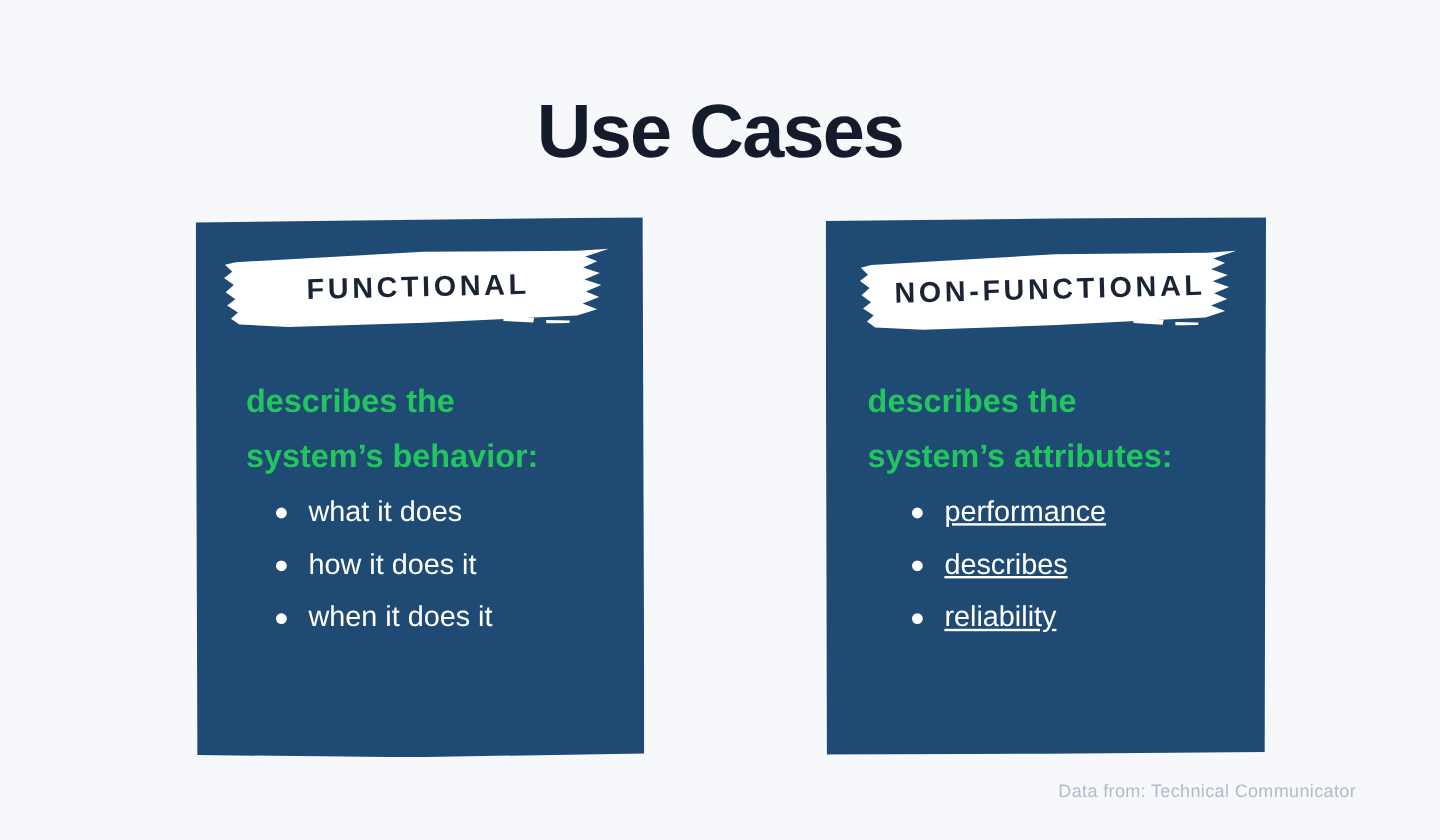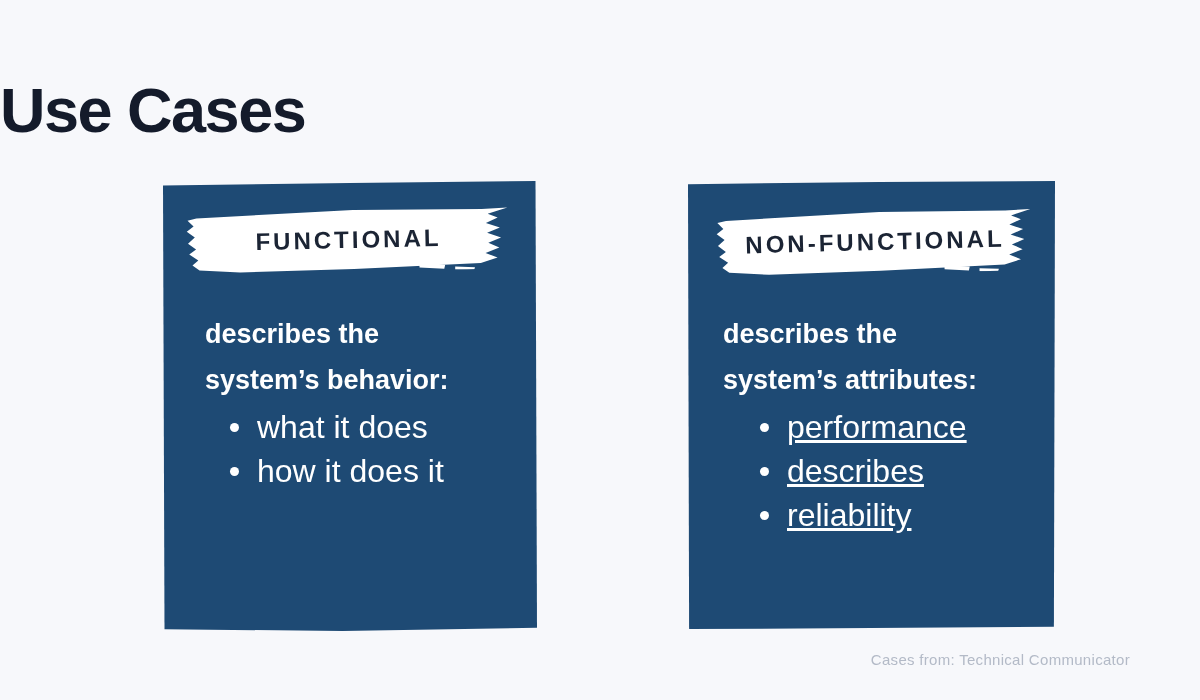--- a/index.html
+++ b/index.html
@@ -11,21 +11,21 @@
     background: #f7f8fb;
     font-family: "Liberation Sans", sans-serif;
     overflow: hidden;
   }
 
   .title {
     position: absolute;
     top: 74px;
     left: 0;
     width: 100%;
-    text-align: left;
+    text-align: center;
     font-size: 63px;
     font-weight: 700;
     letter-spacing: -1.5px;
     color: #141b2b;
   }
 
   .panel {
     position: absolute;
     background: #1e4a74;
     color: #ffffff;
@@ -68,39 +68,39 @@
   }
 
   .panel-heading {
     position: absolute;
     top: 130px;
     left: 42px;
     right: 20px;
     font-size: 27px;
     font-weight: 700;
     line-height: 46px;
-    color: #ffffff;
+    color: #22c55e;
   }
   .panel-right .panel-heading { left: 35px; }
 
   .bullets {
     position: absolute;
     top: 398px; 
     list-style: none;
   }
   .panel .bullets {
     top: 224px;
     left: 62px;
     right: 16px;
   }
   .panel-right .bullets { left: 67px; text-decoration: underline; }
   .bullets li {
     position: relative;
     padding-left: 32px;
-    font-size: 32px;
+    font-size: 24px;
     line-height: 44px;
     color: #ffffff;
     white-space: nowrap;
   }
   .bullets li::before {
     content: "";
     position: absolute;
     left: 5px;
     top: 18px;
     width: 9px;
@@ -132,20 +132,21 @@
     </svg>
     <span class="brush-text">FUNCTIONAL</span>
   </div>
   <div class="panel-heading">
     <div>describes the</div>
     <div>system’s behavior:</div>
   </div>
   <ul class="bullets">
     <li>what it does</li>
     <li>how it does it</li>
+    <li>when it does it</li>
   </ul>
 </section>
 
 <section class="panel panel-right">
   <div class="brush">
     <svg viewBox="0 0 330 64" preserveAspectRatio="none" aria-hidden="true">
       <path fill="#ffffff" d="M12,7 L170,2 L300,4 L326,3 L306,9 L316,13 L304,18 L318,23 L305,28 L319,33 L306,38 L317,43 L303,48 L315,53 L298,58 L170,61 L55,62 L14,59 L7,54 L13,49 L4,43 L11,38 L3,32 L10,26 L2,20 L9,15 L3,9 Z"></path>
       <path fill="#ffffff" d="M236,57 l26,2 -1,4 -25,-2 z"></path>
       <path fill="#ffffff" d="M272,61 l20,1 -1,3 -19,-1 z"></path>
     </svg>
@@ -155,13 +156,13 @@
     <div>describes the</div>
     <div>system’s attributes:</div>
   </div>
   <ul class="bullets">
     <li>performance</li>
     <li>describes</li>
     <li>reliability</li>
   </ul>
 </section>
 
-<div class="footer">Cases from: Technical Communicator</div>
+<div class="footer">Data from: Technical Communicator</div>
 
 </body></html>

